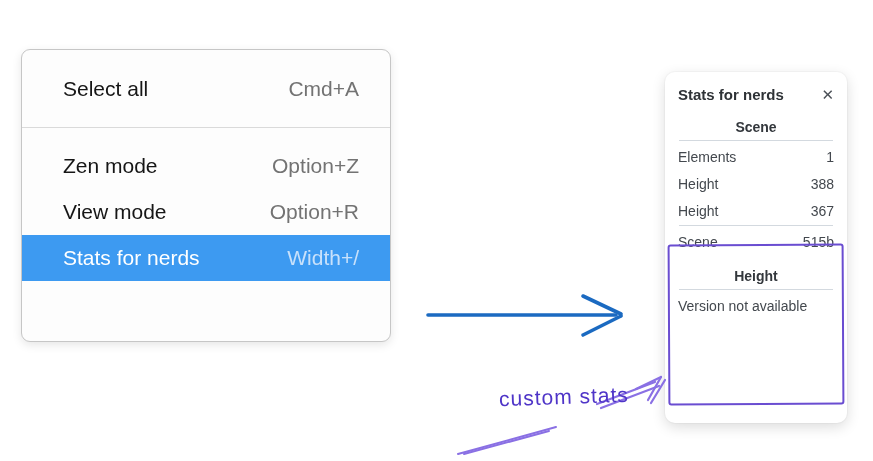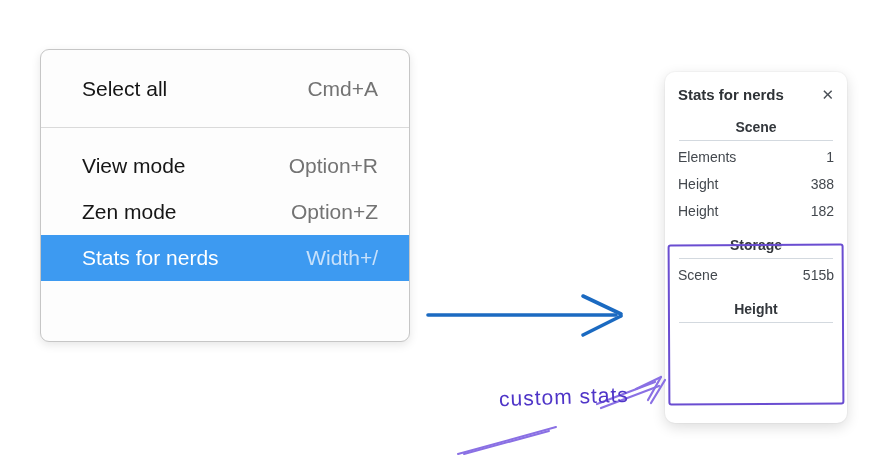--- a/index.html
+++ b/index.html
@@ -7,21 +7,21 @@
     width: 873px; height: 461px;
     background: #ffffff;
     font-family: "Liberation Sans", sans-serif;
     position: relative;
     overflow: hidden;
   }
   .screen { position: absolute; inset: 0; }
 
   
   .context-menu {
-    position: absolute; left: 40px; top: 49px;
+    position: absolute; left: 21px; top: 49px;
     width: 370px; height: 293px;
     box-sizing: border-box;
     background: #fdfdfd;
     border: 1px solid #c6c6c6;
     border-radius: 9px;
     box-shadow: 0 3px 10px rgba(0,0,0,0.10);
     font-size: 21px; color: #161616;
     overflow: hidden;
   }
   .menu-item {
@@ -101,26 +101,26 @@
 <div class="screen">
 
   <div class="context-menu">
     <div class="menu-item first">
       <span>Select all</span>
       <span class="menu-shortcut">Cmd+A</span>
     </div>
     <div class="menu-divider"></div>
     <div class="menu-group">
       <div class="menu-item">
+        <span>Zen mode</span>
+        <span class="menu-shortcut">Option+Z</span>
+      </div>
+      <div class="menu-item">
         <span>View mode</span>
         <span class="menu-shortcut">Option+R</span>
-      </div>
-      <div class="menu-item">
-        <span>Zen mode</span>
-        <span class="menu-shortcut">Option+Z</span>
       </div>
       <div class="menu-item highlighted">
         <span>Stats for nerds</span>
         <span class="menu-shortcut">Width+/</span>
       </div>
     </div>
   </div>
 
   <div class="stats-panel">
     <div class="panel-header">
@@ -133,32 +133,32 @@
     <div class="stat-row">
       <span>Elements</span>
       <span>1</span>
     </div>
     <div class="stat-row">
       <span>Height</span>
       <span>388</span>
     </div>
     <div class="stat-row">
       <span>Height</span>
-      <span>182</span>
+      <span>367</span>
     </div>
 
-    <div class="section-heading">Storage</div>
     <hr class="section-divider">
     <div class="stat-row">
       <span>Scene</span>
       <span>515b</span>
     </div>
 
     <div class="section-heading">Height</div>
     <hr class="section-divider">
+    <div class="version-note">Version not available</div>
   </div>
 
   <div class="annotation-box"></div>
 
   <svg class="annotation-svg" viewBox="0 0 873 461" xmlns="http://www.w3.org/2000/svg">
 
     <g stroke="#1b6ac1" stroke-width="3.6" stroke-linecap="round" fill="none">
       <path d="M428,315 L616,315"></path>
       <path d="M583,296 L621,314"></path>
       <path d="M583,335 L621,316"></path>

